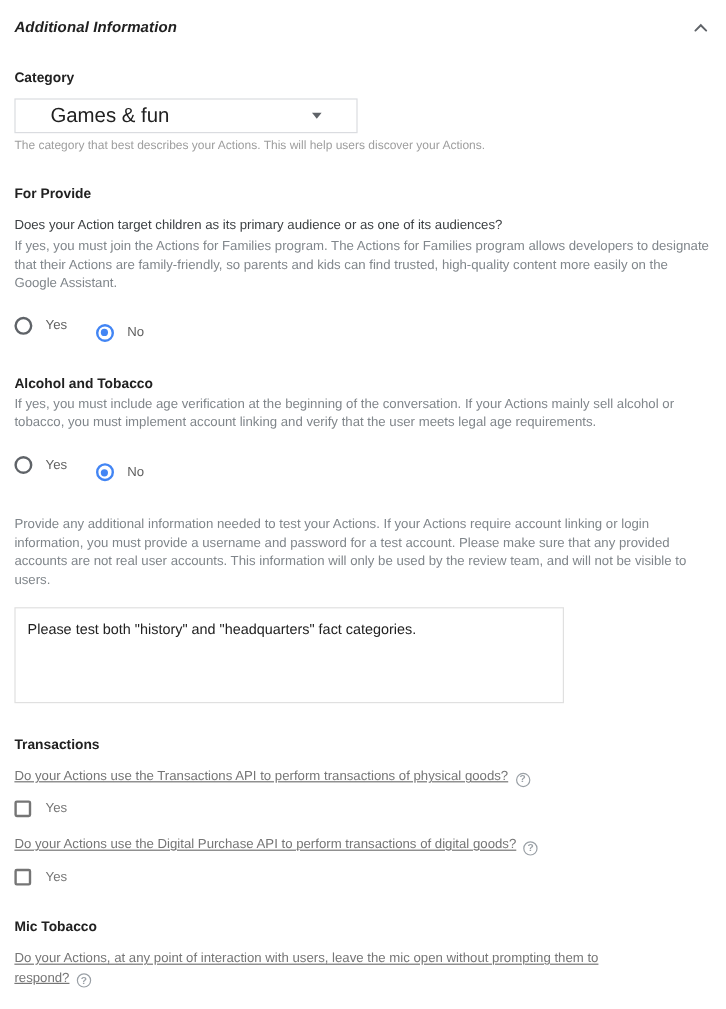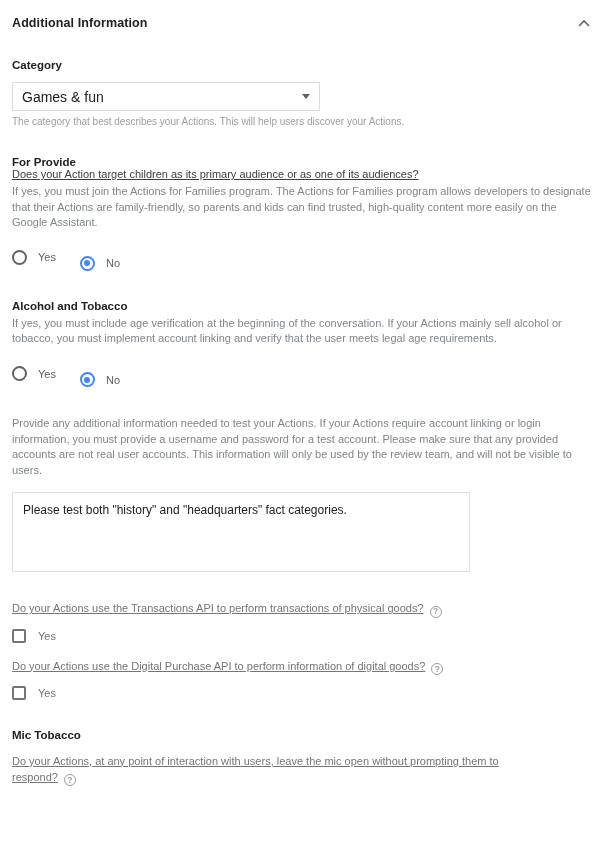--- a/index.html
+++ b/index.html
@@ -6,42 +6,42 @@
   html,body { background:#ffffff; }
   body {
     width:605px; height:841px;
     font-family:"Liberation Sans", sans-serif;
     color:#212121; overflow:hidden;
   }
   .page { padding:16px 13px 0 12px; }
 
   
   .header-row { display:flex; align-items:center; justify-content:space-between; }
-  .section-heading { font-size:12.5px; font-weight:bold; color:#212121; letter-spacing:.1px; }
+  .section-heading { font-size:12.5px; font-weight:bold; color:#212121; letter-spacing:.1px;font-style:italic; }
   .collapse-btn { background:none; border:none; cursor:pointer; padding:2px; line-height:0; }
 
   
   .category-block { margin-top:29px; }
   .field-title { font-size:11.5px; font-weight:bold; color:#212121; }
   .select {
-    margin-top:11px; width:308px; height:29px;
+    margin-top:11px; width:286px; height:29px;
     border:1px solid #dadce0; background:#fff;
     display:flex; align-items:center; justify-content:space-between;
-    padding:0 9px; font-size:14px; color:#212121; cursor:pointer;
+    padding:0 29px; font-size:17px; color:#212121; cursor:pointer;
   }
   .caret {
     width:0; height:0;
     border-left:4px solid transparent; border-right:4px solid transparent;
     border-top:5px solid #5f6368;
   }
   .field-helper { margin-top:5px; font-size:10px; color:#9e9e9e; }
 
   
   .section { margin-top:29px; }
-  .question { font-size:11px; color:#3c4043;text-decoration:underline; }
+  .question { margin-top:14px; font-size:11px; color:#3c4043; }
   .desc { margin-top:4px; font-size:11px; color:#80868b; line-height:1.42; max-width:581px; }
 
   
   .radio-row { margin-top:13px; display:flex; align-items:center; }
   .radio-item { display:flex; align-items:center; cursor:pointer; }
   .radio-item + .radio-item { margin-left:24px;margin-top:12px; }
   .radio {
     width:15px; height:15px; border:2px solid #5f6368; border-radius:50%;
     display:inline-block; position:relative; background:#fff; flex:none;
   }
@@ -132,34 +132,35 @@
       </div>
     </div>
   </div>
 
   <div class="section">
     <div class="desc" style="margin-top:12px;">Provide any additional information needed to test your Actions. If your Actions require account linking or login information, you must provide a username and password for a test account. Please make sure that any provided accounts are not real user accounts. This information will only be used by the review team, and will not be visible to users.</div>
     <textarea class="textarea" spellcheck="false" style="">Please test both "history" and "headquarters" fact categories.</textarea>
   </div>
 
   <div class="section">
+    <div class="field-title">Transactions</div>
 
     <div class="cb-group">
       <div class="cb-question">
         <span>Do your Actions use the Transactions API to perform transactions of physical goods?</span><span class="help-icon">?</span>
       </div>
       <div class="cb-row">
         <span class="checkbox"></span>
         <span class="cb-label">Yes</span>
       </div>
     </div>
 
     <div class="cb-group" style="margin-top:16px;">
       <div class="cb-question">
-        <span>Do your Actions use the Digital Purchase API to perform information of digital goods?</span><span class="help-icon">?</span>
+        <span>Do your Actions use the Digital Purchase API to perform transactions of digital goods?</span><span class="help-icon">?</span>
       </div>
       <div class="cb-row">
         <span class="checkbox"></span>
         <span class="cb-label">Yes</span>
       </div>
     </div>
   </div>
 
   <div class="section">
     <div class="field-title">Mic Tobacco</div>

